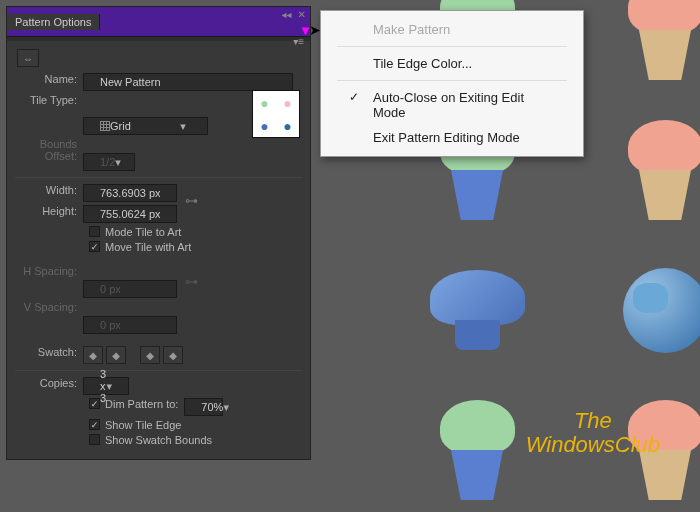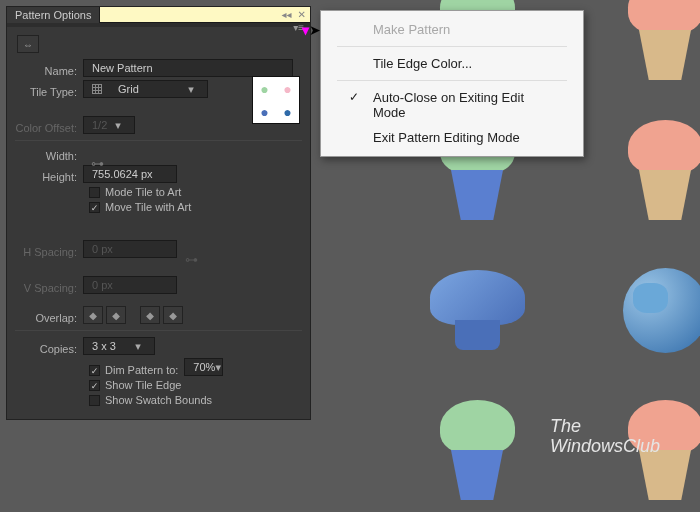--- a/index.html
+++ b/index.html
@@ -1,31 +1,31 @@
 <!DOCTYPE html>
 <html><head>
 <meta charset="utf-8">
 <style>
 * { box-sizing: border-box; margin: 0; padding: 0; }
 body { width: 700px; height: 512px; background: #5a5a5a; font-family: "Segoe UI", Tahoma, sans-serif; font-size: 11px; color: #b8b8b8; overflow: hidden; position: relative; }
 
 .panel { position: absolute; left: 6px; top: 6px; width: 305px; background: #383838; border: 1px solid #222; }
-.panel-tabs { display: flex; align-items: center; height: 16px; background: #fef9c3; border-bottom: 1px solid #1a1a1a; position: relative; }
+.panel-tabs { display: flex; align-items: center; height: 30px; background: #4c1d95; border-bottom: 1px solid #1a1a1a; position: relative; }
 .panel-tab { background: #383838; padding: 2px 8px; font-size: 11px; color: #ccc; border-right: 1px solid #1a1a1a; }
 .panel-ctrl { position: absolute; right: 4px; top: 2px; display: flex; gap: 6px; color: #888; font-size: 10px; }
 .panel-ctrl span { cursor: pointer; }
 
 .panel-body { padding: 6px 8px 10px 8px; position: relative; }
-.tool-row { display: flex; align-items: flex-end; margin: 3px 0; }
+.tool-row { display: flex; align-items: flex-start; margin: 3px 0; }
 .label { width: 68px; text-align: right; padding-right: 6px; color: #b0b0b0; font-size: 11px; }
 .label.disabled { color: #666; }
-.input, .select { background: #2b2b2b; border: 1px solid #1a1a1a; color: #ccc; padding: 2px 8px; font-size: 11px; height: 18px; }
+.input, .select { background: #2b2b2b; border: 1px solid #1a1a1a; color: #ccc; padding: 2px 16px; font-size: 11px; height: 18px; }
 .input.disabled, .select.disabled { color: #555; margin-top: 15px; }
 .name-input { width: 210px; }
-.tile-select { width: 125px; display: flex; align-items: center; gap: 16px; }
+.tile-select { width: 125px; display: flex; align-items: center; gap: 0; margin-top: 23px; }
 .tile-select .gridicon { display: inline-block; width: 10px; height: 10px; background: linear-gradient(#888,#888) 0 33%/100% 1px no-repeat, linear-gradient(#888,#888) 0 66%/100% 1px no-repeat, linear-gradient(#888,#888) 33% 0/1px 100% no-repeat, linear-gradient(#888,#888) 66% 0/1px 100% no-repeat; border: 1px solid #888; }
 .dd { width: 16px; text-align: center; color: #aaa; }
 .small-select { width: 52px; display: flex; align-items: center; }
 
 .divider { height: 1px; background: #222; border-bottom: 1px solid #444; margin: 6px 0; }
 
 .num-input { width: 94px; }
 .linkicon { margin-left: 8px; color: #777; font-size: 13px; cursor: pointer; }
 .check { width: 11px; height: 11px; border: 1px solid #1a1a1a; background: #2b2b2b; margin-right: 5px; display: inline-flex; align-items: center; justify-content: center; font-size: 9px; color: #ccc; }
 
@@ -51,21 +51,21 @@
 .artcell { height: 140px; display:flex; align-items:center; justify-content:center; }
 .cupcake { width: 95px; height: 100px; position: relative; }
 .frost { position:absolute; top:0; left:10px; width:75px; height:55px; border-radius: 50% 50% 40% 40%; }
 .wrapper { position:absolute; bottom:0; left:15px; width:65px; height:50px; clip-path: polygon(10% 0, 90% 0, 75% 100%, 25% 100%); }
 .chefhat { width: 95px; height: 80px; position: relative; }
 .chefhat .top { position:absolute; top:0; left:0; width:95px; height:55px; border-radius: 50% 50% 30% 30%; }
 .chefhat .band { position:absolute; bottom:0; left:25px; width:45px; height:30px; border-radius: 0 0 8px 8px; }
 .globe { width:85px; height:85px; border-radius:50%; background: radial-gradient(circle at 30% 30%, #9bc5e6, #2f6aa8); position:relative; overflow:hidden; }
 .globe::before { content:""; position:absolute; left:10px; top:15px; width:35px; height:30px; background:#6aa8d8; border-radius:40%; }
 
-.watermark { position: absolute; right: 40px; bottom: 55px; color: #e5e5e5; font-size: 18px; font-style: italic; line-height: 1.1; z-index: 5; }
+.watermark { position: absolute; right: 40px; bottom: 55px; color: #eab308; font-size: 22px; font-style: italic; text-align: center; line-height: 1.1; z-index: 5; }
 
 .expand-btn { width: 22px; height: 18px; border: 1px solid #222; background: #3a3a3a; display:flex; align-items:center; justify-content:center; font-size:10px; color:#aaa; margin: 2px 0 6px 2px; cursor:pointer; }
 </style>
 </head>
 <body>
 
 <div class="canvas">
   <div class="art-col left">
     <div class="artcell">
         <div class="cupcake">
@@ -144,38 +144,39 @@
     <div class="tool-row">
       <div class="label">Tile Type:</div>
       <div class="input tile-select">
         <span class="gridicon"></span>
         <span>Grid</span>
         <span class="dd" style="margin-left:auto">▾</span>
       </div>
     </div>
 
     <div class="tool-row">
-      <div class="label disabled">Color Offset:</div>
+      <div class="label disabled">Bounds Offset:</div>
       <div class="input small-select disabled">
         <span>1/2</span>
           <span class="dd" style="margin-left:auto">▾</span>
       </div>
     </div>
 
     <div class="preview-thumb">
       <div style="color:#9fd4a3">●</div>
         <div style="color:#f5b8c8">●</div>
       <div style="color:#4a6fb8">●</div>
         <div style="color:#2f6aa8">●</div>
     </div>
 
     <div class="divider"></div>
 
     <div class="tool-row">
       <div class="label">Width:</div>
+      <input class="input num-input" value="763.6903 px" style="">
       <span class="linkicon" style="position:relative;top:9px">⊶</span>
     </div>
     <div class="tool-row">
       <div class="label">Height:</div>
       <input class="input num-input" value="755.0624 px" style="">
     </div>
 
     <div class="tool-row" style="padding-left:74px">
       <span class="check"></span>
       <span>Mode Tile to Art</span>
@@ -192,35 +193,35 @@
       <input class="input num-input disabled" value="0 px" style="">
       <span class="linkicon" style="position:relative;top:9px;color:#555">⊶</span>
     </div>
     <div class="tool-row">
       <div class="label disabled">V Spacing:</div>
       <input class="input num-input disabled" value="0 px" style="">
     </div>
 
     <div style="height:6px"></div>
     <div class="tool-row">
-      <div class="label">Overlap:</div>
+      <div class="label">Swatch:</div>
       <div class="overlap-btns">
         <div class="obtn">◆</div>
         <div class="obtn">◆</div>
         <div style="width:8px"></div>
         <div class="obtn">◆</div>
         <div class="obtn">◆</div>
       </div>
     </div>
 
     <div class="divider"></div>
 
     <div class="tool-row">
       <div class="label">Copies:</div>
-      <div class="input small-select" style="width:72px">
+      <div class="input small-select" style="width:46px">
         <span>3 x 3</span>
           <span class="dd" style="margin-left:auto">▾</span>
       </div>
     </div>
 
     <div class="tool-row" style="padding-left:74px">
       <span class="check">✓</span>
       <span>Dim Pattern to:</span>
       <div class="input small-select" style="width:39px;margin-left:6px">
         <span>70%</span>

